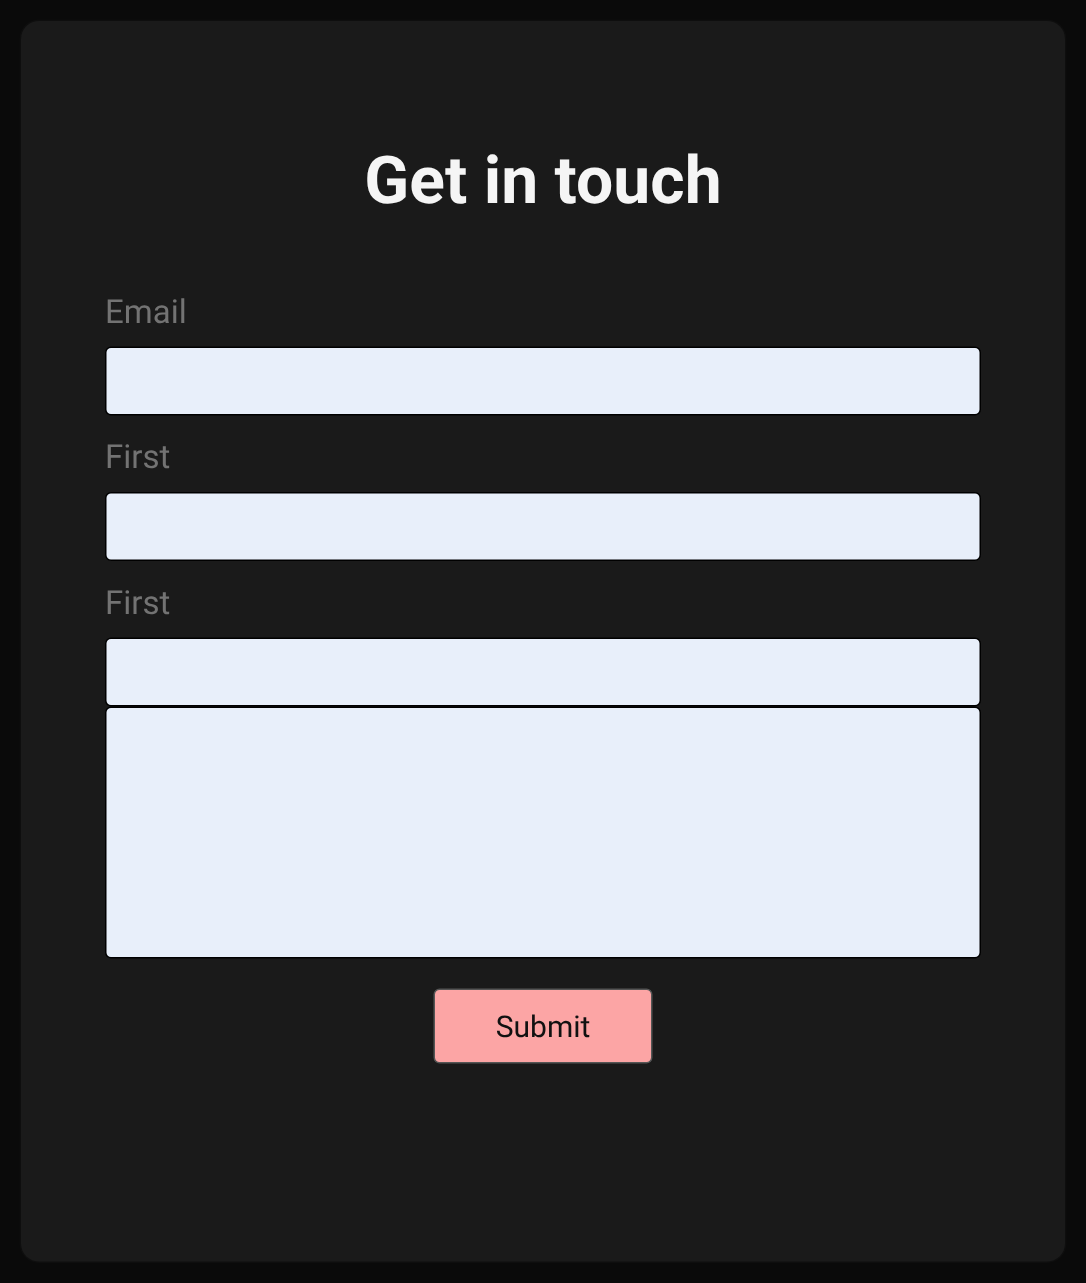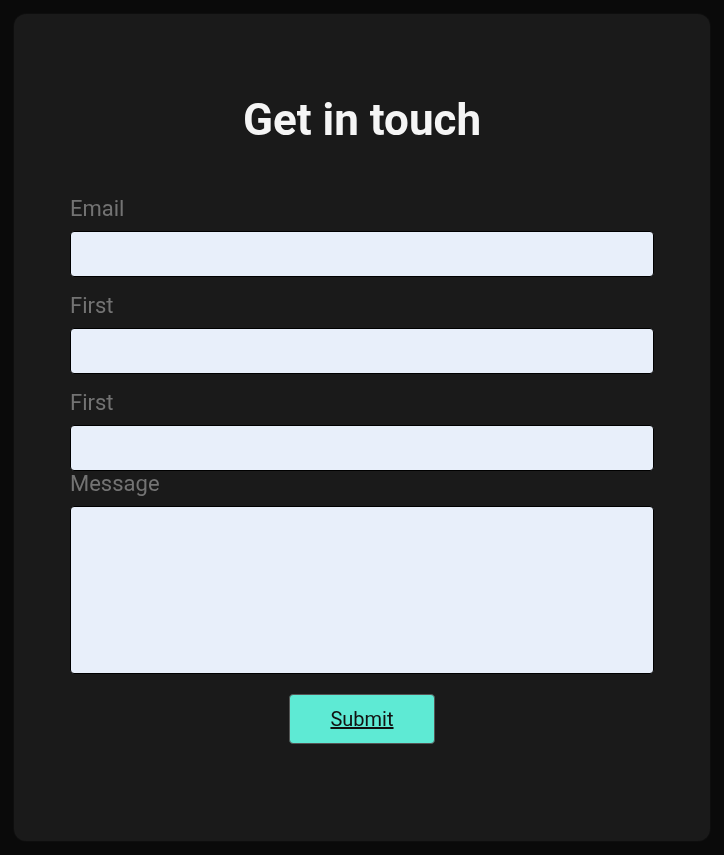--- a/index.html
+++ b/index.html
@@ -75,29 +75,28 @@
       font-family: inherit;
       resize: none;
       width: 100%;
     }
     .submit-wrap {
       display: flex;
       justify-content: center;
       margin-top: 4px;
     }
     .submit {
-      background: #5eead4;
+      background: #fca5a5;
       border: 1px solid #555;
       border-radius: 4px;
       padding: 12px 40px;
       font-size: 20px;
       font-family: inherit;
       color: #111;
       cursor: pointer;
-      text-decoration: underline;
     }
   </style>
 </head>
 <body>
 
 <div class="card">
   <h1 class="title">Get in touch</h1>
 
   <form class="form">
 
@@ -112,21 +111,20 @@
     </div>
 
     <div class="row">
       <div class="field">
         <label class="label">First</label>
         <input type="text" class="input" value="" style="">
       </div>
     </div>
 
     <div class="field">
-      <label class="label">Message</label>
       <textarea class="textarea" value="" style=""></textarea>
     </div>
 
     <div class="submit-wrap">
       <button type="button" class="submit">Submit</button>
     </div>
 
   </form>
 </div>
 

